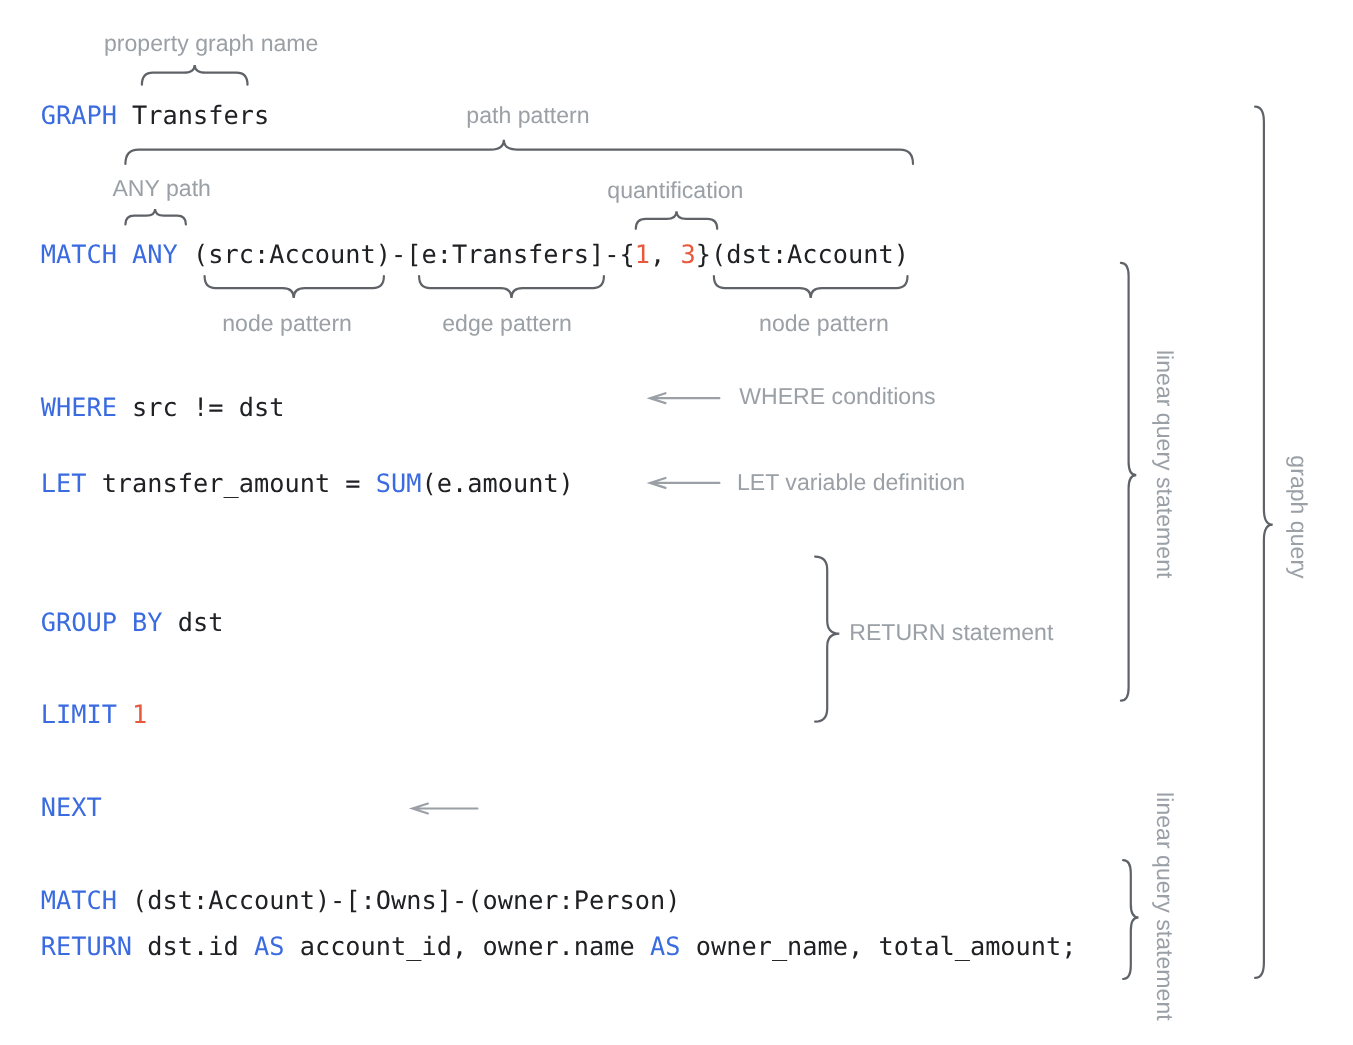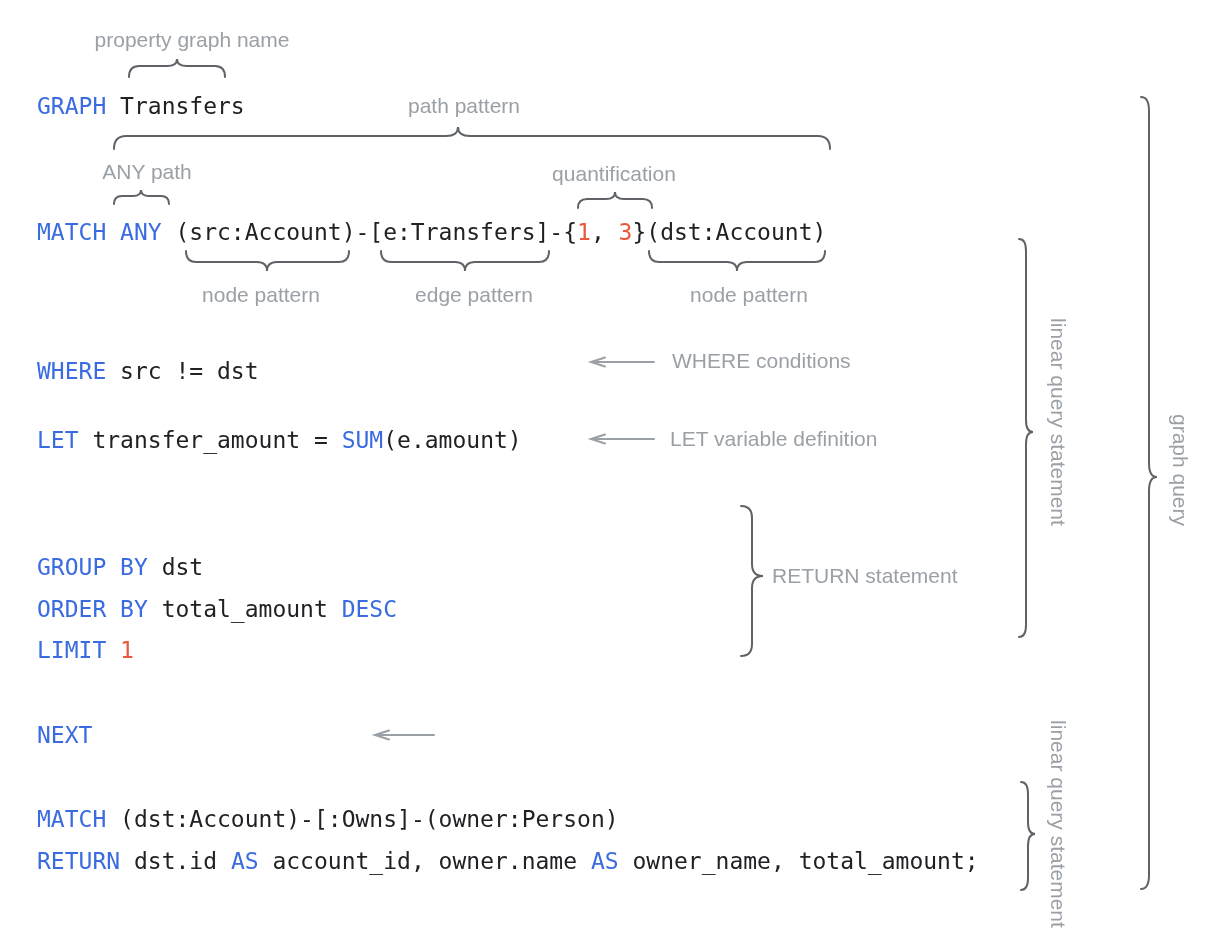--- a/index.html
+++ b/index.html
@@ -22,32 +22,31 @@
 </head>
 <body>
 
 <div id="stage">
 
   <div class="code-line" style="left:37px;top:92px"><span class="tok-kw">GRAPH</span><span class="tok-txt"> Transfers</span></div>
   <div class="code-line" style="left:37px;top:218px"><span class="tok-kw">MATCH ANY</span><span class="tok-txt"> (src:Account)-[e:Transfers]-{</span><span class="tok-num">1</span><span class="tok-txt">, </span><span class="tok-num">3</span><span class="tok-txt">}(dst:Account)</span></div>
   <div class="code-line" style="left:37px;top:357px"><span class="tok-kw">WHERE</span><span class="tok-txt"> src != dst</span></div>
   <div class="code-line" style="left:37px;top:426px"><span class="tok-kw">LET</span><span class="tok-txt"> transfer_amount = </span><span class="tok-kw">SUM</span><span class="tok-txt">(e.amount)</span></div>
   <div class="code-line" style="left:37px;top:553px"><span class="tok-kw">GROUP BY</span><span class="tok-txt"> dst</span></div>
-  <div class="code-line" style="left:37px;top:595px"><span class="tok-kw">ORDER BY</span><span class="tok-txt"> total_amount </span><span class="tok-kw">DESC</span></div>
   <div class="code-line" style="left:37px;top:636px"><span class="tok-kw">LIMIT</span><span class="tok-txt"> </span><span class="tok-num">1</span></div>
   <div class="code-line" style="left:37px;top:721px"><span class="tok-kw">NEXT</span></div>
   <div class="code-line" style="left:37px;top:847px"><span class="tok-kw">RETURN</span><span class="tok-txt"> dst.id </span><span class="tok-kw">AS</span><span class="tok-txt"> account_id, owner.name </span><span class="tok-kw">AS</span><span class="tok-txt"> owner_name, total_amount;</span></div>
   <div class="code-line" style="left:37px;top:805px"><span class="tok-kw">MATCH</span><span class="tok-txt"> (dst:Account)-[:Owns]-(owner:Person)</span></div>
 
   <div class="lbl centered" style="left:192px;top:28px">property graph name</div>
-  <div class="lbl centered" style="left:464px;top:94px">path pattern</div>
+  <div class="lbl centered" style="left:480px;top:94px">path pattern</div>
   <div class="lbl centered" style="left:147px;top:160px">ANY path</div>
   <div class="lbl centered" style="left:614px;top:162px">quantification</div>
   <div class="lbl centered" style="left:261px;top:283px">node pattern</div>
-  <div class="lbl centered" style="left:474px;top:283px">edge pattern</div>
+  <div class="lbl centered" style="left:461px;top:283px">edge pattern</div>
   <div class="lbl centered" style="left:749px;top:283px">node pattern</div>
   <div class="lbl" style="left:672px;top:349px">WHERE conditions</div>
   <div class="lbl" style="left:670px;top:427px">LET variable definition</div>
   <div class="lbl" style="left:772px;top:564px">RETURN statement</div>
   <div class="lbl vert" style="left:1046px;top:422px">linear query statement</div>
   <div class="lbl vert" style="left:1168px;top:470px">graph query</div>
   <div class="lbl vert" style="left:1046px;top:824px">linear query statement</div>
 
   <div class="brace" style="left:128px;top:58px">
     <svg width="98" height="20">

